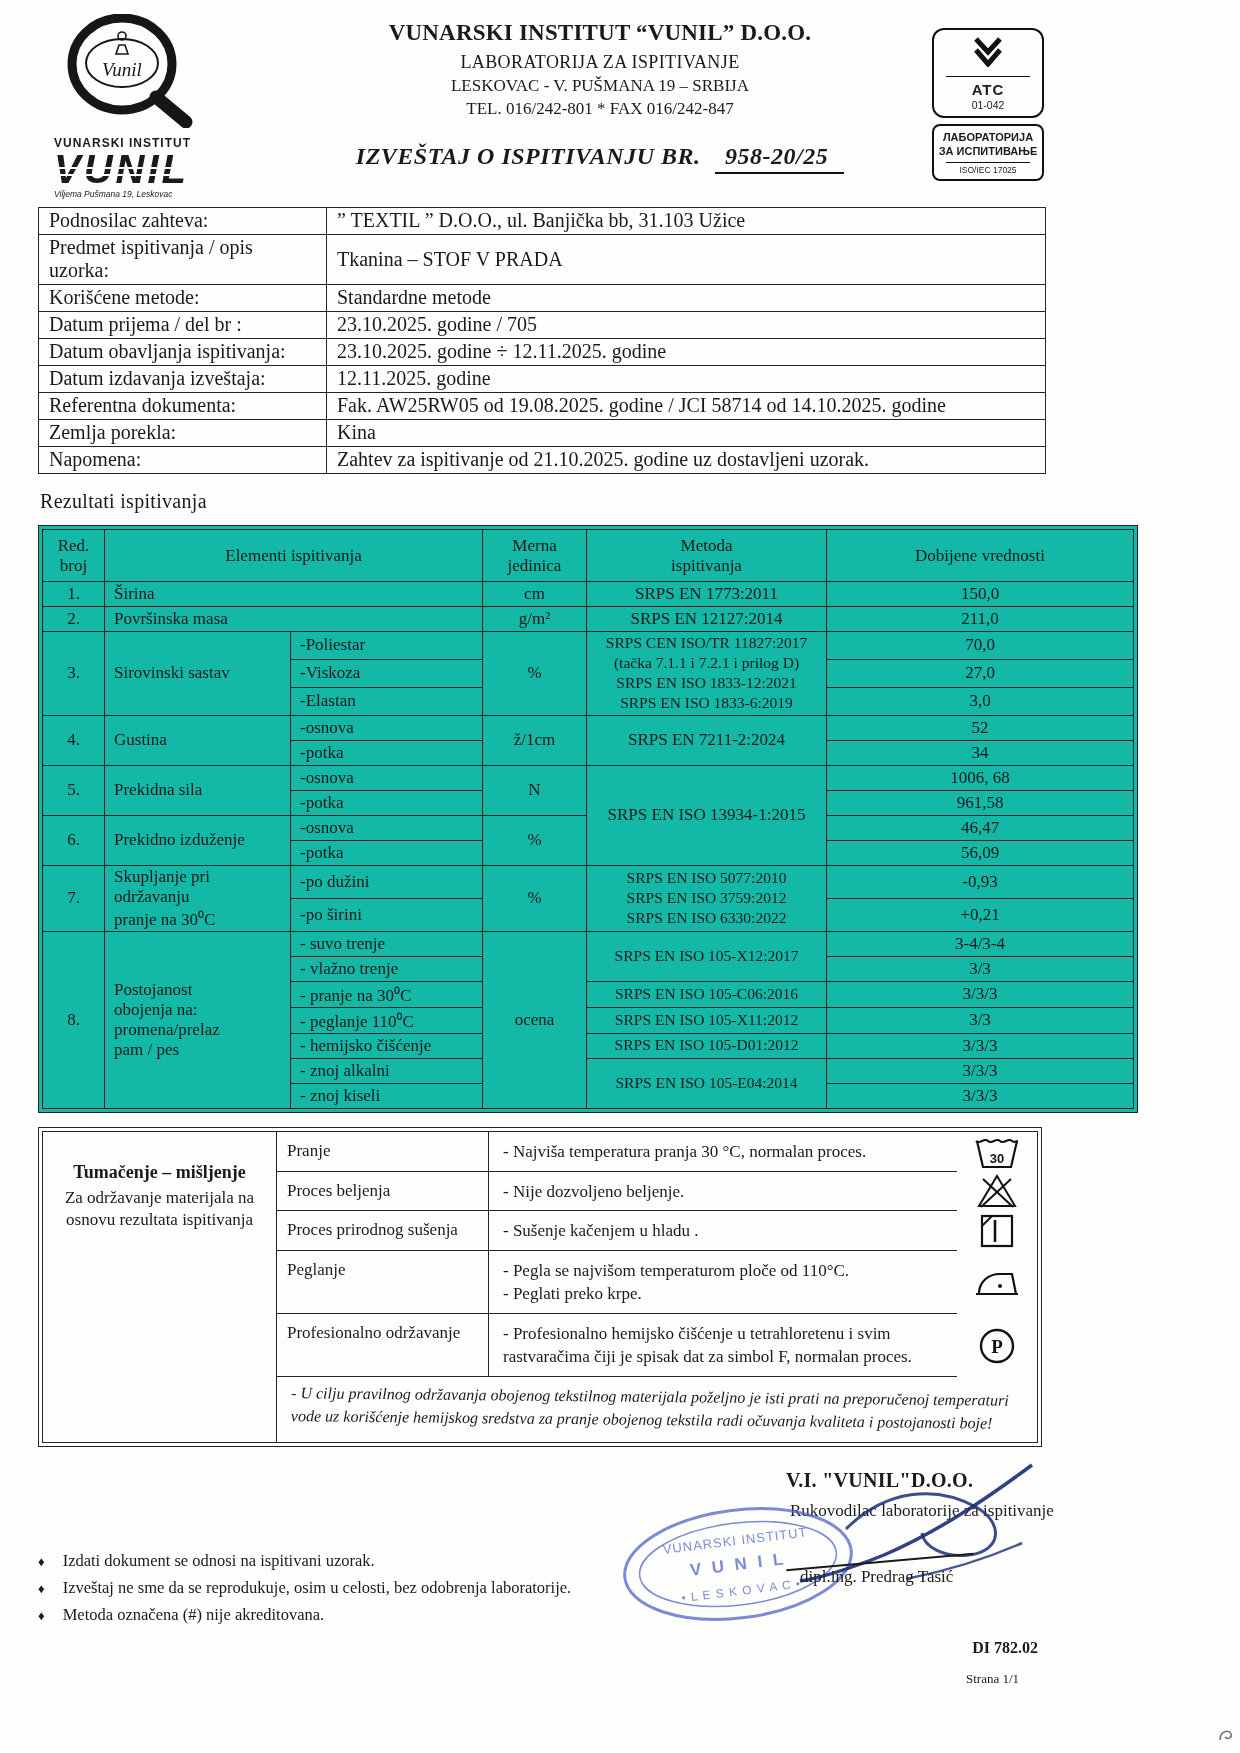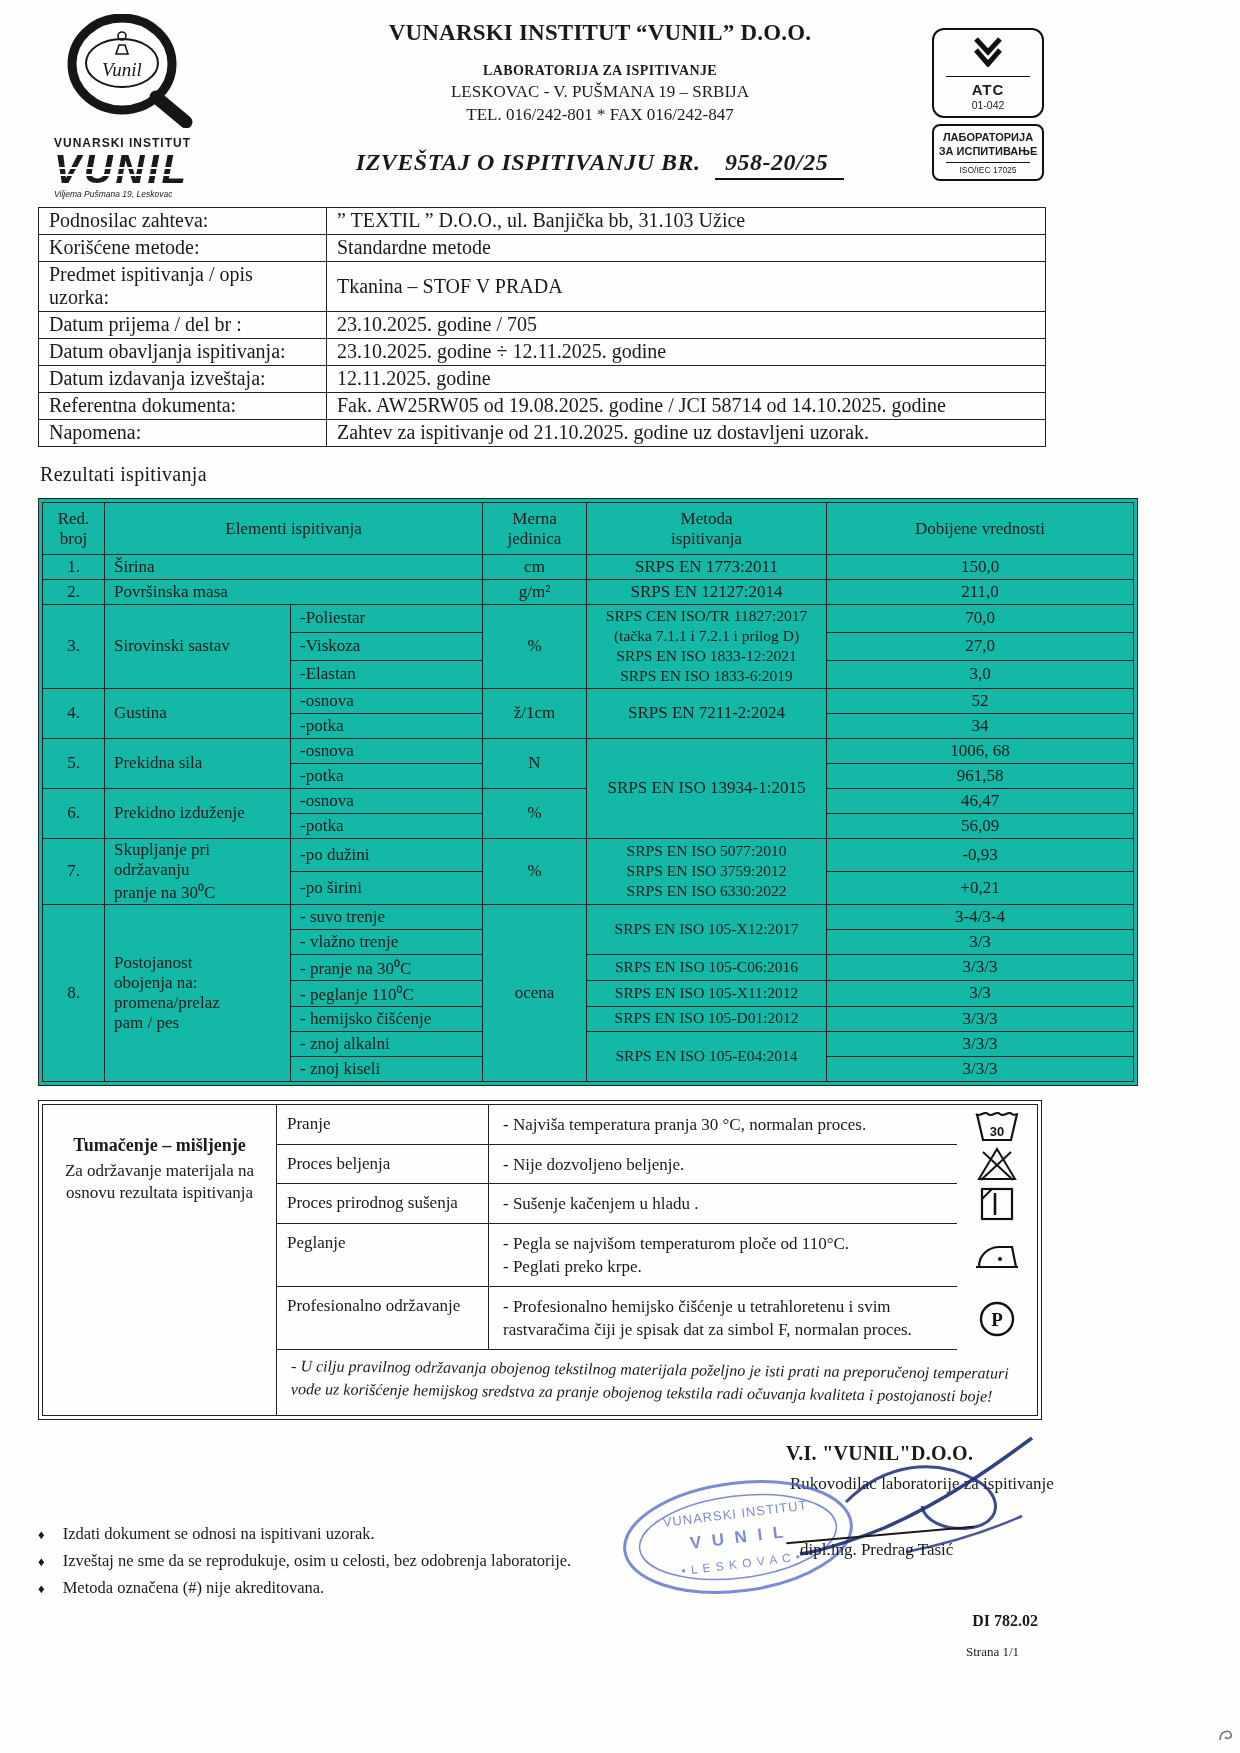--- a/index.html
+++ b/index.html
@@ -14,21 +14,21 @@
   .logo-block { width:238px; padding-left:16px; padding-top:2px; }
   .logo-inst { font-family:"Liberation Sans", sans-serif; font-weight:bold; font-size:12px; letter-spacing:1px; margin-top:4px; }
   .logo-vunil-wrap { position:relative; display:inline-block; }
   .logo-vunil { font-family:"Liberation Sans", sans-serif; font-weight:bold; font-style:italic; font-size:40px; line-height:0.95; letter-spacing:3px; }
   .stripe { position:absolute; left:-2px; right:-8px; height:2.5px; background:#fefefd; }
   .stripe.s1 { top:44%; } .stripe.s2 { top:62%; }
   .logo-addr { font-family:"Liberation Sans", sans-serif; font-size:8.5px; font-style:italic; margin-top:1px; }
 
   .center-block { width:648px; text-align:center; padding-top:8px; }
   .company { font-size:23px; font-weight:bold; letter-spacing:.2px; }
-  .lab { font-size:14px; font-weight:bold; margin-top:17px; letter-spacing:.4px; }
+  .lab { font-size:18px; font-weight:normal; margin-top:6px; letter-spacing:.4px; }
   .addr, .phone { font-size:17px; margin-top:3px; }
   .report-line { margin-top:24px; font-size:24px; font-weight:bold; font-style:italic; letter-spacing:.5px; }
   .report-number { display:inline-block; border-bottom:2.5px solid #111; padding:0 16px 2px 10px; margin-left:8px; }
 
   .atc-badge { width:112px; margin-left:8px; margin-top:16px; font-family:"Liberation Sans", sans-serif; }
   .atc-top { border:2.5px solid #111; border-radius:12px; text-align:center; padding:7px 4px 5px; }
   .atc-divider { border-top:1.5px solid #111; margin:5px 8px 4px; }
   .atc-label { font-weight:bold; font-size:15px; letter-spacing:1px; }
   .atc-num { font-size:10.5px; margin-top:1px; }
   .atc-bottom { border:2px solid #111; border-radius:8px; margin-top:6px; text-align:center; font-size:11px; font-weight:bold; padding:5px 2px 4px; line-height:1.25; }
@@ -134,42 +134,46 @@
     </div>
   </div>
 
   <table class="info-table">
     <tbody>
         <tr>
           <td class="il">Podnosilac zahteva:</td>
           <td>” TEXTIL ” D.O.O., ul. Banjička bb, 31.103 Užice</td>
         </tr>
     <tr>
+          <td class="il">Predmet ispitivanja / opis uzorka:</td>
+          <td>Tkanina – STOF V PRADA</td>
+        </tr>
+    <tr>
           <td class="il">Korišćene metode:</td>
           <td>Standardne metode</td>
         </tr>
     <tr>
-          <td class="il">Predmet ispitivanja / opis uzorka:</td>
-          <td>Tkanina – STOF V PRADA</td>
-        </tr>
-    <tr>
           <td class="il">Datum prijema / del br :</td>
           <td>23.10.2025.  godine   /    705</td>
         </tr>
     <tr>
           <td class="il">Datum obavljanja ispitivanja:</td>
           <td>23.10.2025.  godine ÷ 12.11.2025.  godine</td>
         </tr>
     <tr>
           <td class="il">Datum izdavanja izveštaja:</td>
           <td>12.11.2025.  godine</td>
         </tr>
     <tr>
           <td class="il">Referentna dokumenta:</td>
           <td>Fak. AW25RW05 od 19.08.2025. godine  /   JCI 58714 od 14.10.2025. godine</td>
+        </tr>
+    <tr>
+          <td class="il">Zemlja porekla:</td>
+          <td>Kina</td>
         </tr>
     <tr>
           <td class="il">Napomena:</td>
           <td>Zahtev za ispitivanje od 21.10.2025. godine uz dostavljeni uzorak.</td>
         </tr>
   </tbody>
     </table>
 
   <div class="results-heading">Rezultati ispitivanja</div>
 

